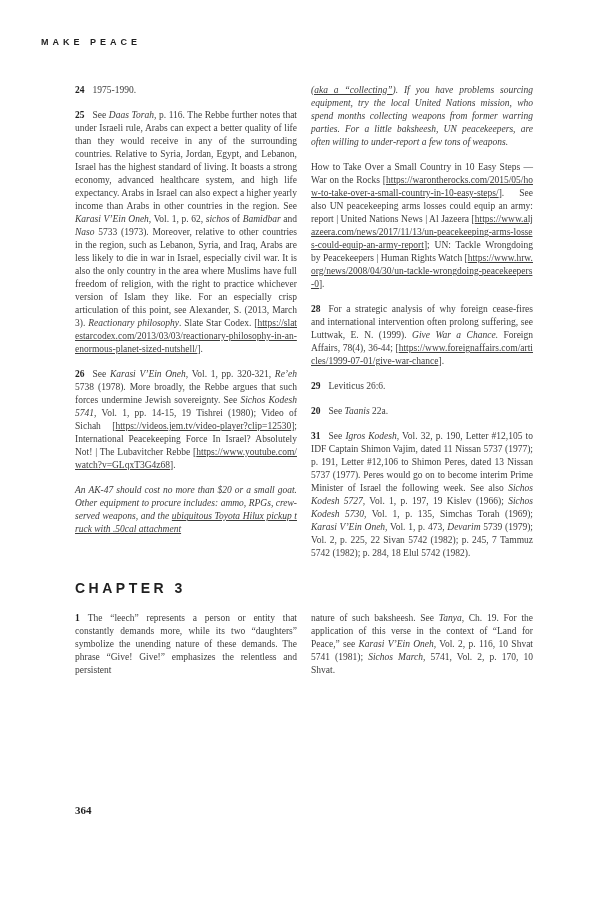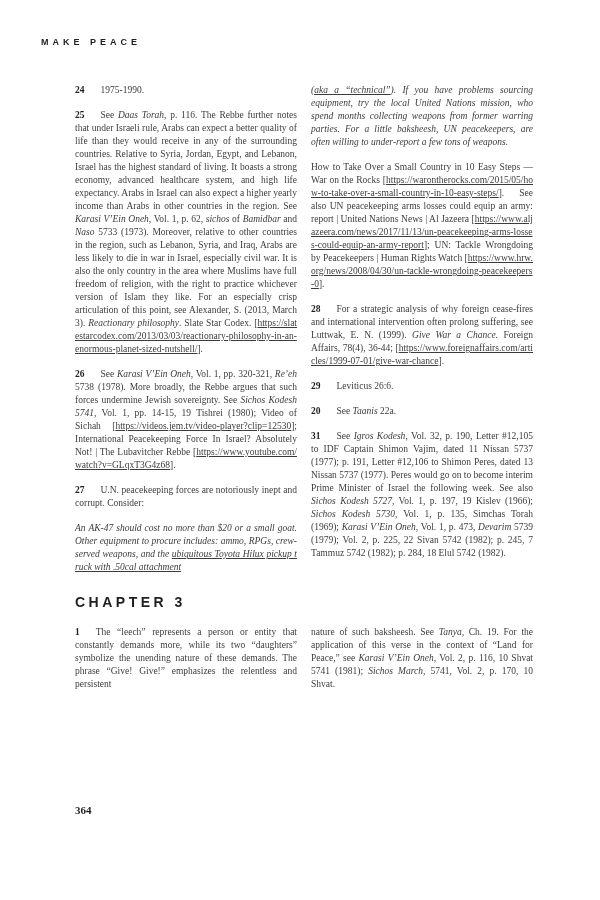--- a/index.html
+++ b/index.html
@@ -41,21 +41,21 @@
   }
 
   .note {
     margin: 0 0 12px 0;
     font-size: 9.5px;
     line-height: 13px;
     color: var(--text-color, #3c3c3c);
   }
   .num {
     font-weight: 700;
-    margin-right: 16px;
+    margin-right: 8px;
     color: var(--heading-color, #1f1f1f);
   }
   .it  { font-style: italic; }
   .lnk { text-decoration: underline; word-break: break-all; }
 
   .chapter {
     font-family: "Liberation Sans", sans-serif;
     font-size: 14px;
     font-weight: 700;
     letter-spacing: 3.5px;
@@ -81,25 +81,24 @@
 
   <div class="running-head">MAKE PEACE</div>
 
   <div class="content">
 
     <div class="cols">
       <div class="col" id="col-left">
           <p class="note"><span class="num">24</span><span>1975-1990.</span></p>
           <p class="note"><span class="num">25</span><span>See </span><span class="it">Daas Torah</span><span>, p. 116. The Rebbe further notes that under Israeli rule, Arabs can expect a better quality of life than they would receive in any of the surrounding countries. Relative to Syria, Jordan, Egypt, and Lebanon, Israel has the highest standard of living. It boasts a strong economy, advanced healthcare system, and high life expectancy. Arabs in Israel can also expect a higher yearly income than Arabs in other countries in the region. See </span><span class="it">Karasi V’Ein Oneh</span><span>, Vol. 1, p. 62, </span><span class="it">sichos</span><span> of </span><span class="it">Bamidbar</span><span> and </span><span class="it">Naso</span><span> 5733 (1973). Moreover, relative to other countries in the region, such as Lebanon, Syria, and Iraq, Arabs are less likely to die in war in Israel, especially civil war. It is also the only country in the area where Muslims have full freedom of religion, with the right to practice whichever version of Islam they like. For an especially crisp articulation of this point, see Alexander, S. (2013, March 3). </span><span class="it">Reactionary philosophy</span><span>. Slate Star Codex. [</span><span class="lnk">https://slatestarcodex.com/2013/03/03/reactionary-philosophy-in-an-enormous-planet-sized-nutshell/</span><span>].</span></p>
           <p class="note"><span class="num">26</span><span>See </span><span class="it">Karasi V’Ein Oneh</span><span>, Vol. 1, pp. 320-321, </span><span class="it">Re’eh</span><span> 5738 (1978). More broadly, the Rebbe argues that such forces undermine Jewish sovereignty. See </span><span class="it">Sichos Kodesh 5741</span><span>, Vol. 1, pp. 14-15, 19 Tishrei (1980); Video of Sichah [</span><span class="lnk">https://videos.jem.tv/video-player?clip=12530</span><span>]; International Peacekeeping Force In Israel? Absolutely Not! | The Lubavitcher Rebbe [</span><span class="lnk">https://www.youtube.com/watch?v=GLqxT3G4z68</span><span>].</span></p>
-          <p class="note"><span class="num">27</span><span>U.N. peacekeeping forces are notoriously inept and corrupt. Consider:</span></p>
           <p class="note"><span class="it">An AK-47 should cost no more than $20 or a small goat. Other equipment to procure includes: ammo, RPGs, crew-served weapons, and the </span><span class="it lnk">ubiquitous Toyota Hilux pickup truck with .50cal attachment</span></p>
         </div>
       <div class="col" id="col-right">
-          <p class="note"><span class="it lnk">(aka a “technical”</span><span class="it">). If you have problems sourcing equipment, try the local United Nations mission, who spend months collecting weapons from former warring parties. For a little baksheesh, UN peacekeepers, are often willing to under-report a few tons of weapons.</span></p>
+          <p class="note"><span class="it lnk">(aka a “collecting”</span><span class="it">). If you have problems sourcing equipment, try the local United Nations mission, who spend months collecting weapons from former warring parties. For a little baksheesh, UN peacekeepers, are often willing to under-report a few tons of weapons.</span></p>
           <p class="note"><span>How to Take Over a Small Country in 10 Easy Steps — War on the Rocks [</span><span class="lnk">https://warontherocks.com/2015/05/how-to-take-over-a-small-country-in-10-easy-steps/</span><span>]. See also UN peacekeeping arms losses could equip an army: report | United Nations News | Al Jazeera [</span><span class="lnk">https://www.aljazeera.com/news/2017/11/13/un-peacekeeping-arms-losses-could-equip-an-army-report</span><span>]; UN: Tackle Wrongdoing by Peacekeepers | Human Rights Watch [</span><span class="lnk">https://www.hrw.org/news/2008/04/30/un-tackle-wrongdoing-peacekeepers-0</span><span>].</span></p>
           <p class="note"><span class="num">28</span><span>For a strategic analysis of why foreign cease-fires and international intervention often prolong suffering, see Luttwak, E. N. (1999). </span><span class="it">Give War a Chance</span><span>. Foreign Affairs, 78(4), 36-44; [</span><span class="lnk">https://www.foreignaffairs.com/articles/1999-07-01/give-war-chance</span><span>].</span></p>
           <p class="note"><span class="num">29</span><span>Leviticus 26:6.</span></p>
           <p class="note"><span class="num">20</span><span>See </span><span class="it">Taanis</span><span> 22a.</span></p>
           <p class="note"><span class="num">31</span><span>See </span><span class="it">Igros Kodesh</span><span>, Vol. 32, p. 190, Letter #12,105 to IDF Captain Shimon Vajim, dated 11 Nissan 5737 (1977); p. 191, Letter #12,106 to Shimon Peres, dated 13 Nissan 5737 (1977). Peres would go on to become interim Prime Minister of Israel the following week. See also </span><span class="it">Sichos Kodesh 5727</span><span>, Vol. 1, p. 197, 19 Kislev (1966); </span><span class="it">Sichos Kodesh 5730</span><span>, Vol. 1, p. 135, Simchas Torah (1969); </span><span class="it">Karasi V’Ein Oneh</span><span>, Vol. 1, p. 473, </span><span class="it">Devarim</span><span> 5739 (1979); Vol. 2, p. 225, 22 Sivan 5742 (1982); p. 245, 7 Tammuz 5742 (1982); p. 284, 18 Elul 5742 (1982).</span></p>
         </div>
     </div>
 
     <div class="chapter">CHAPTER 3</div>
 

